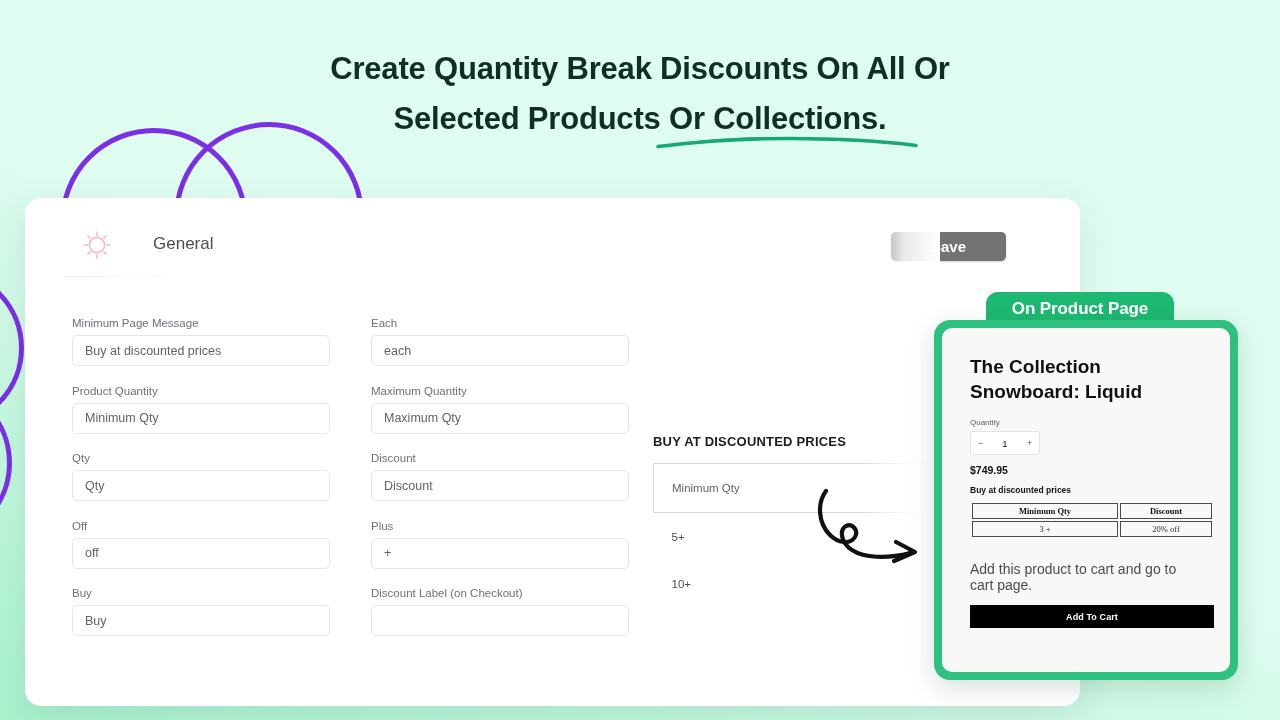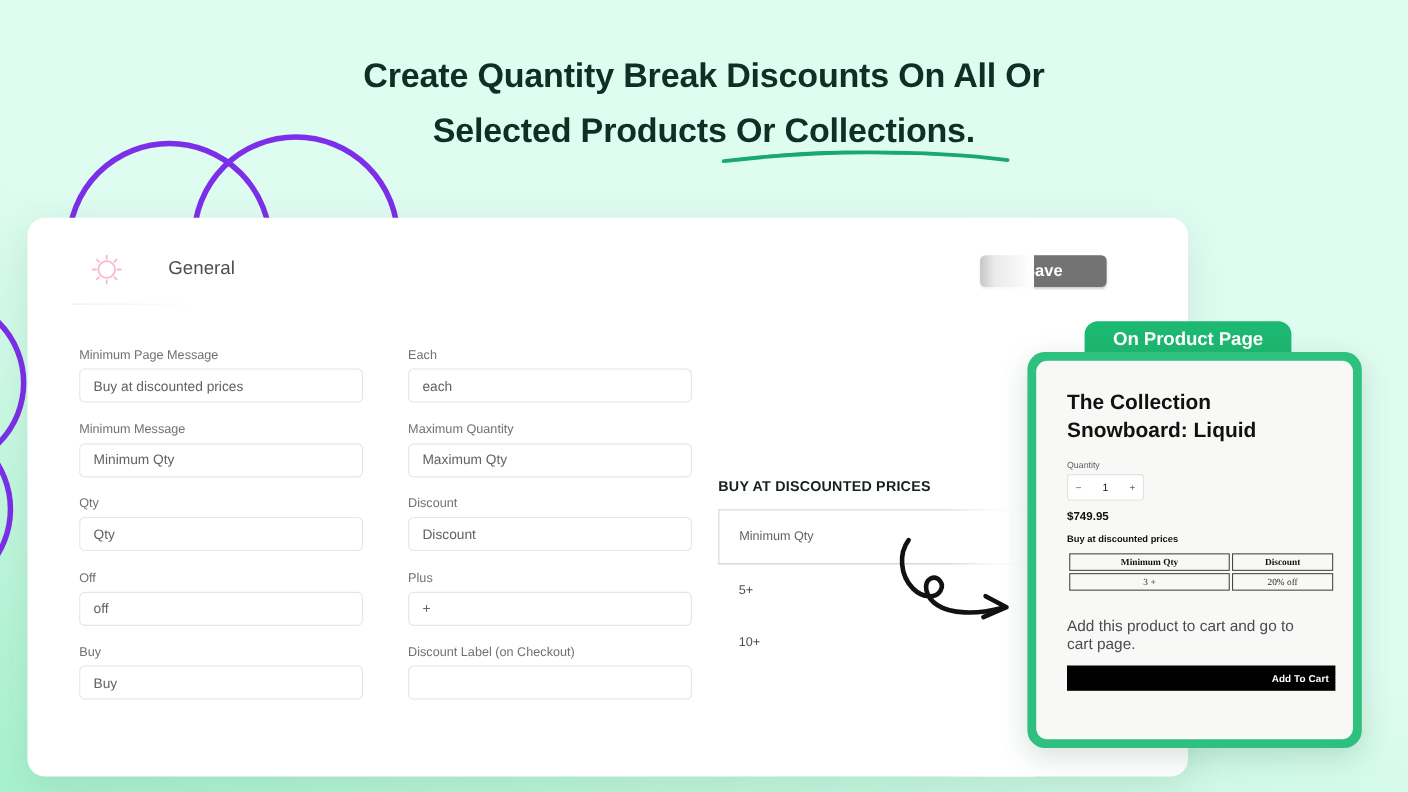--- a/index.html
+++ b/index.html
@@ -131,21 +131,21 @@
   .pp-table th,.pp-table td{
     border:1px solid #4a4a4a;text-align:center;font-size:8.5px;color:#111;
     height:14px;padding:0;
   }
   .pp-table th{font-weight:bold;}
   .pp-table td{font-weight:normal;color:#2b2b2b;}
   .pp-note{font-size:14px;color:#4a4d50;margin:22px 0 12px;}
   .pp-cart{
     width:244px;height:23px;background:#000;color:#fff;border:none;
     font-family:"Liberation Sans", sans-serif;font-size:9px;font-weight:bold;
-    cursor:pointer;letter-spacing:.1px;text-align:right;
+    cursor:pointer;letter-spacing:.1px;
   }
 </style>
 </head>
 <body>
 
 <div id="stage">
   <div id="bgtint"></div>
 
   <div class="circles">
     <div class="circ c1"></div>
@@ -185,21 +185,21 @@
     </div>
 
     <div class="form-area">
 
       <div class="col col-left">
         <div class="field">
           <span class="field-label">Minimum Page Message</span>
           <input class="field-input" type="text" value="Buy at discounted prices" style="">
         </div>
         <div class="field">
-          <span class="field-label">Minimum Message</span>
+          <span class="field-label">Product Quantity</span>
           <input class="field-input" type="text" value="Minimum Qty" style="">
         </div>
         <div class="field">
           <span class="field-label">Qty</span>
           <input class="field-input" type="text" value="Qty" style="">
         </div>
         <div class="field">
           <span class="field-label">Off</span>
           <input class="field-input" type="text" value="off" style="">
         </div>

